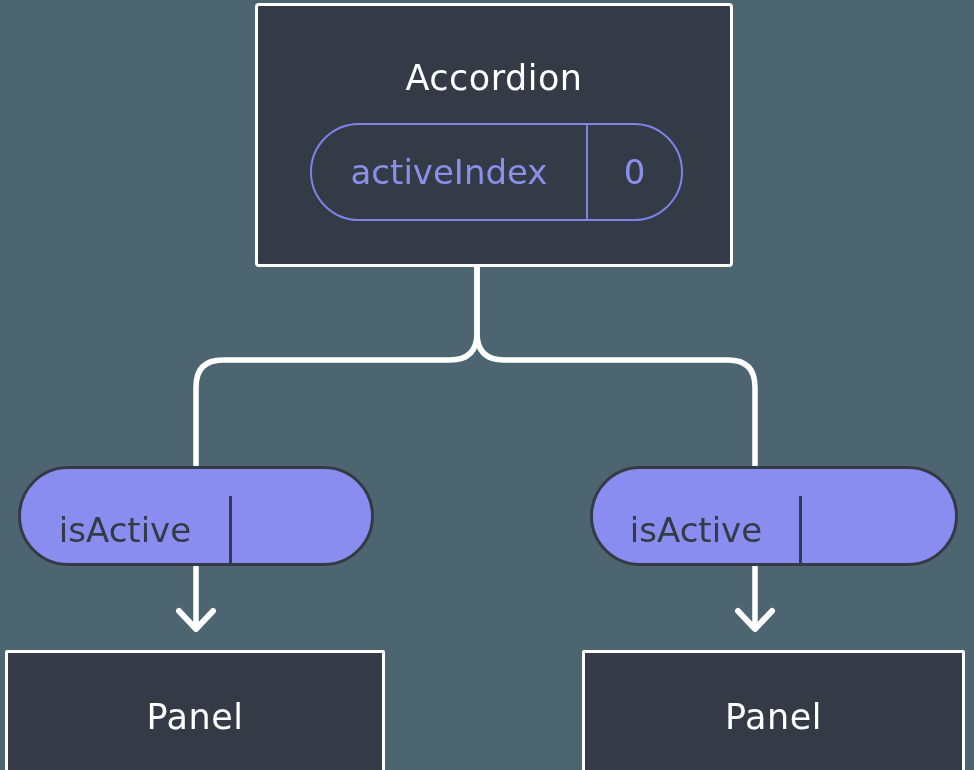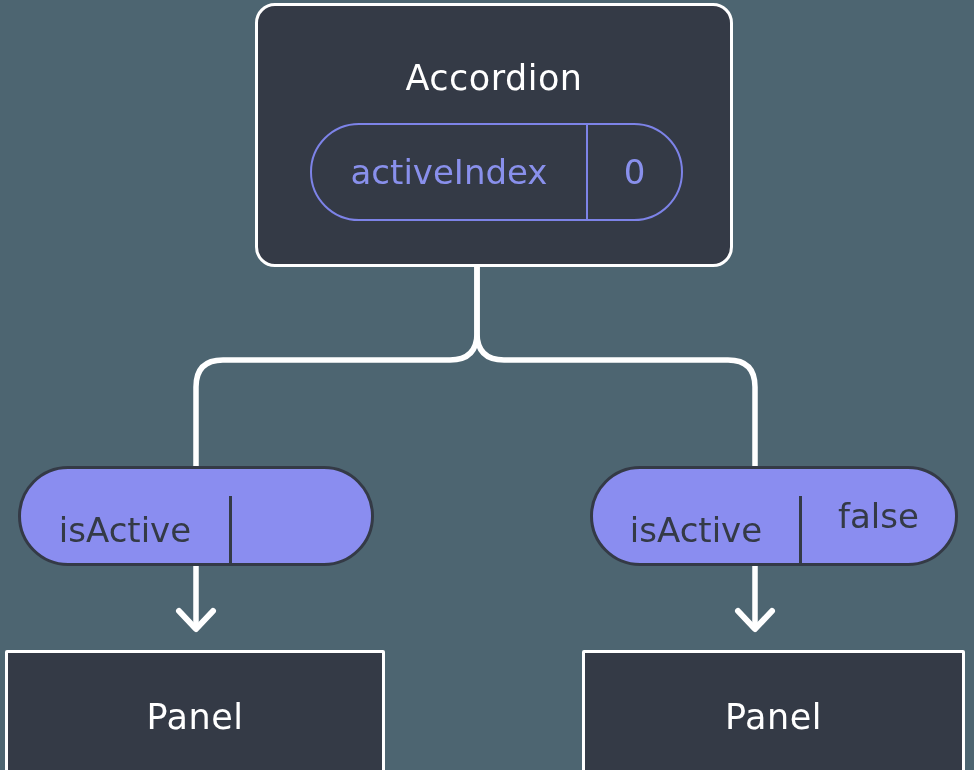--- a/index.html
+++ b/index.html
@@ -33,21 +33,21 @@
   }
   .node {
     position: absolute;
     background: #343A46;
     border: 3px solid #FFFFFF;
     color: #FFFFFF;
   }
   .node-root {
     left: 255px; top: 3px;
     width: 478px; height: 264px;
-    border-radius: 20px;
+    border-radius: 4px;
   }
   .node-root .node-title {
     position: absolute;
     left: 0; right: 0; top: 45px;
     height: 54px;
     line-height: 54px;
     text-align: center;
     font-size: 35px;
     font-weight: 500;
     letter-spacing: 0.5px;
@@ -126,21 +126,20 @@
       <span class="cell cell-value">0</span>
     </div>
   </div>
 
   <div class="pill state-pill state-pill-left">
     <span class="cell cell-name">isActive</span>
   </div>
 
   <div class="pill state-pill state-pill-right">
     <span class="cell cell-name">isActive</span>
-    <span class="cell cell-value">false</span>
   </div>
 
   <div class="node node-panel node-panel-left">
     <span>Panel</span>
   </div>
 
   <div class="node node-panel node-panel-right">
     <span>Panel</span>
   </div>
 

